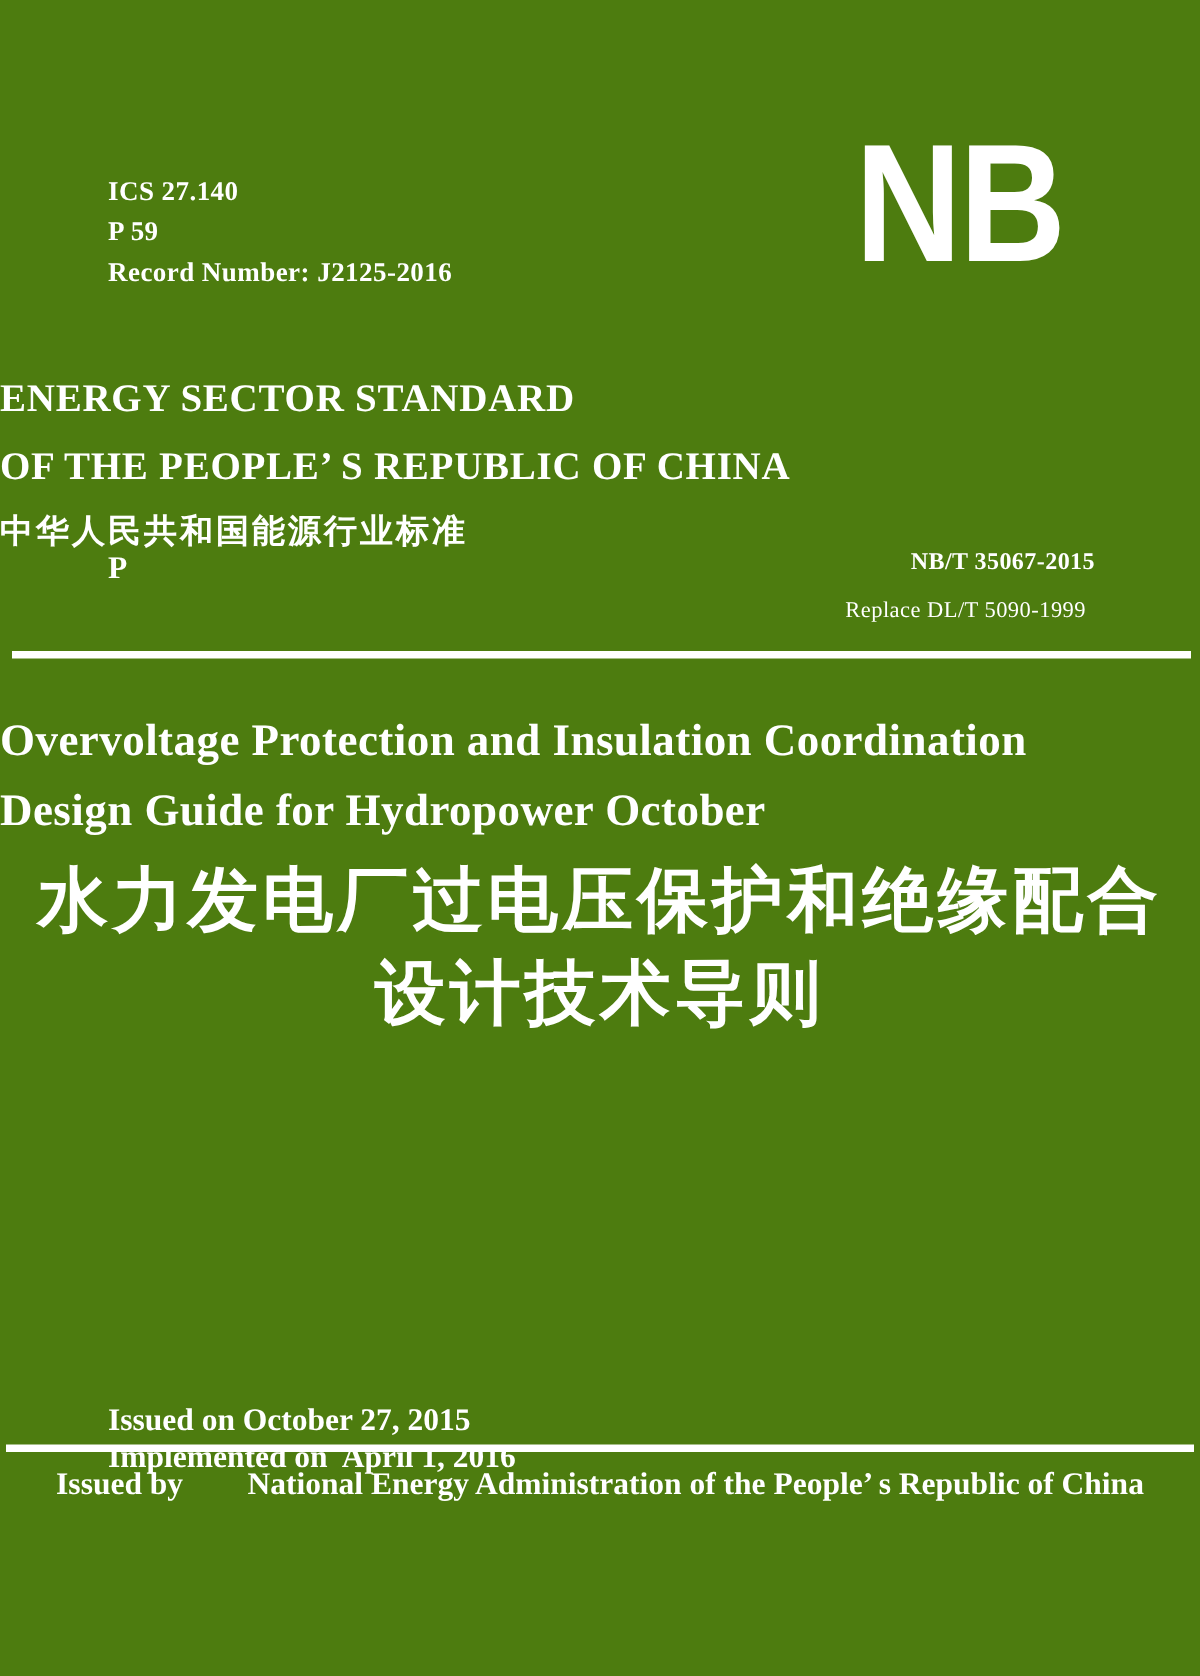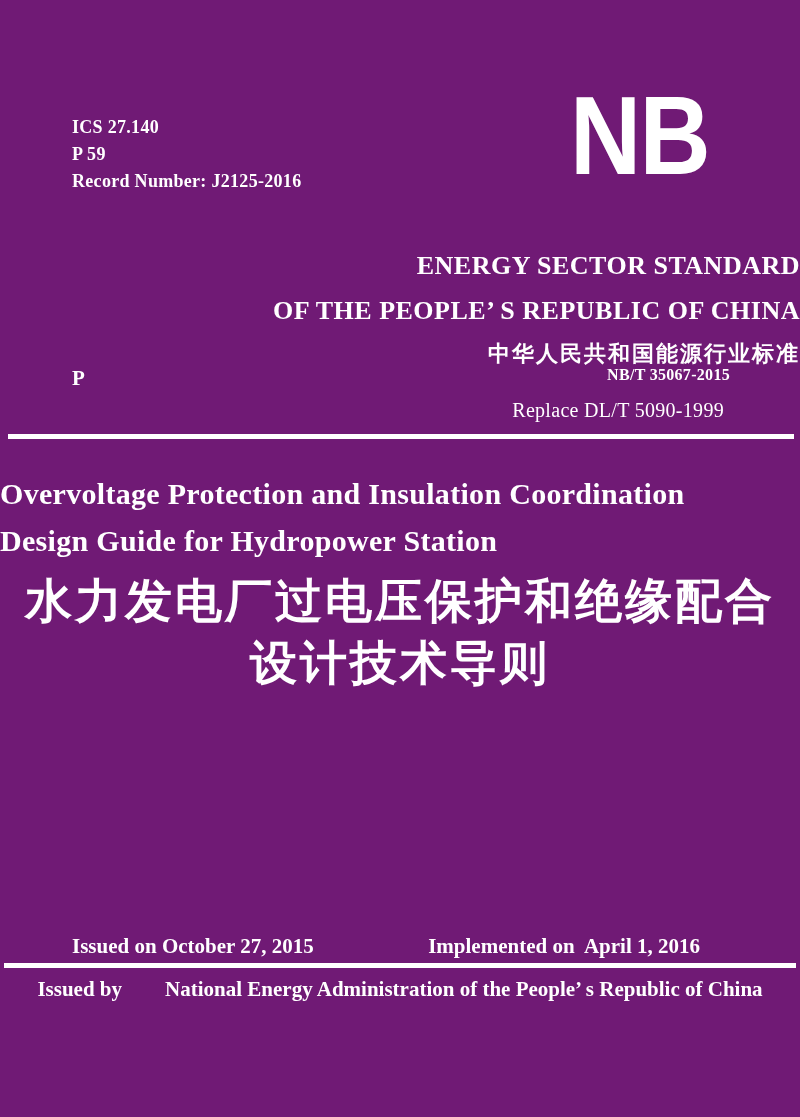--- a/index.html
+++ b/index.html
@@ -1,21 +1,21 @@
 <!DOCTYPE html>
 <html><head>
 <meta charset="utf-8">
 <style>
   html, body { margin: 0; padding: 0; background: #222; }
   .page {
     position: relative;
     width: 800px;
     height: 1117px;
     margin: 0 auto;
-    background: #701a75;
+    background: #4d7c0f;
     color: #ffffff;
     overflow: hidden;
     font-family: "Liberation Serif", "DejaVu Serif", serif;
   }
 
   
   .ics-block {
     position: absolute;
     left: 72px;
     top: 114px;
@@ -38,21 +38,21 @@
     transform: scaleX(0.88);
     transform-origin: left top;
   }
 
   
   .std-heading {
     position: absolute;
     top: 243px;
     left: 0;
     width: 100%;
-    text-align: right;
+    text-align: left;
     font-weight: bold;
   }
   .std-heading .en { font-size: 26px; line-height: 45px; letter-spacing: 0.5px; }
   .std-heading .zh { font-size: 22px; line-height: 40px; letter-spacing: 2px; margin-top: 1px; }
 
   
   .designation-row {
     position: absolute;
     top: 366px;
     left: 72px;
@@ -61,21 +61,21 @@
     justify-content: space-between;
     align-items: flex-start;
     font-weight: bold;
   }
   .designation-row .prefix { font-size: 21px; }
   .designation-row .code   { font-size: 16px; letter-spacing: 0.3px; }
   .replaces {
     position: absolute;
     top: 399px;
     right: 76px;
-    font-size: 20px;
+    font-size: 15px;
     font-weight: normal;
     letter-spacing: 0.3px;
   }
 
   
   .rule { position: absolute; height: 5px; background: #ffffff; }
   .rule-1 { top: 434px; left: 8px;  right: 6px; }
   .rule-2 { top: 963px; left: 4px;  right: 4px; }
 
   
@@ -105,20 +105,21 @@
   
   .dates-row {
     position: absolute;
     top: 934px;
     left: 72px;
     right: 100px;
     display: flex;
     justify-content: space-between;
     font-weight: bold;
     font-size: 21px;
+    flex-direction: column;
   }
   .dates-row .implemented { white-space: pre; }
 
   
   .issued-by-row {
     position: absolute;
     top: 977px;
     left: 0;
     width: 100%;
     display: flex;
@@ -150,21 +151,21 @@
   <div class="designation-row">
     <span class="prefix">P</span>
     <span class="code">NB/T 35067-2015</span>
   </div>
   <div class="replaces">Replace DL/T 5090-1999</div>
 
   <div class="rule rule-1"></div>
 
   <div class="title-en">
     <div>Overvoltage Protection and Insulation Coordination</div>
-    <div>Design Guide for Hydropower Station</div>
+    <div>Design Guide for Hydropower October</div>
   </div>
 
   <div class="title-zh">
     <div>水力发电厂过电压保护和绝缘配合</div>
     <div>设计技术导则</div>
   </div>
 
   <div class="dates-row">
     <span>Issued on October 27, 2015</span>
     <span class="implemented">Implemented on  April 1, 2016</span>

